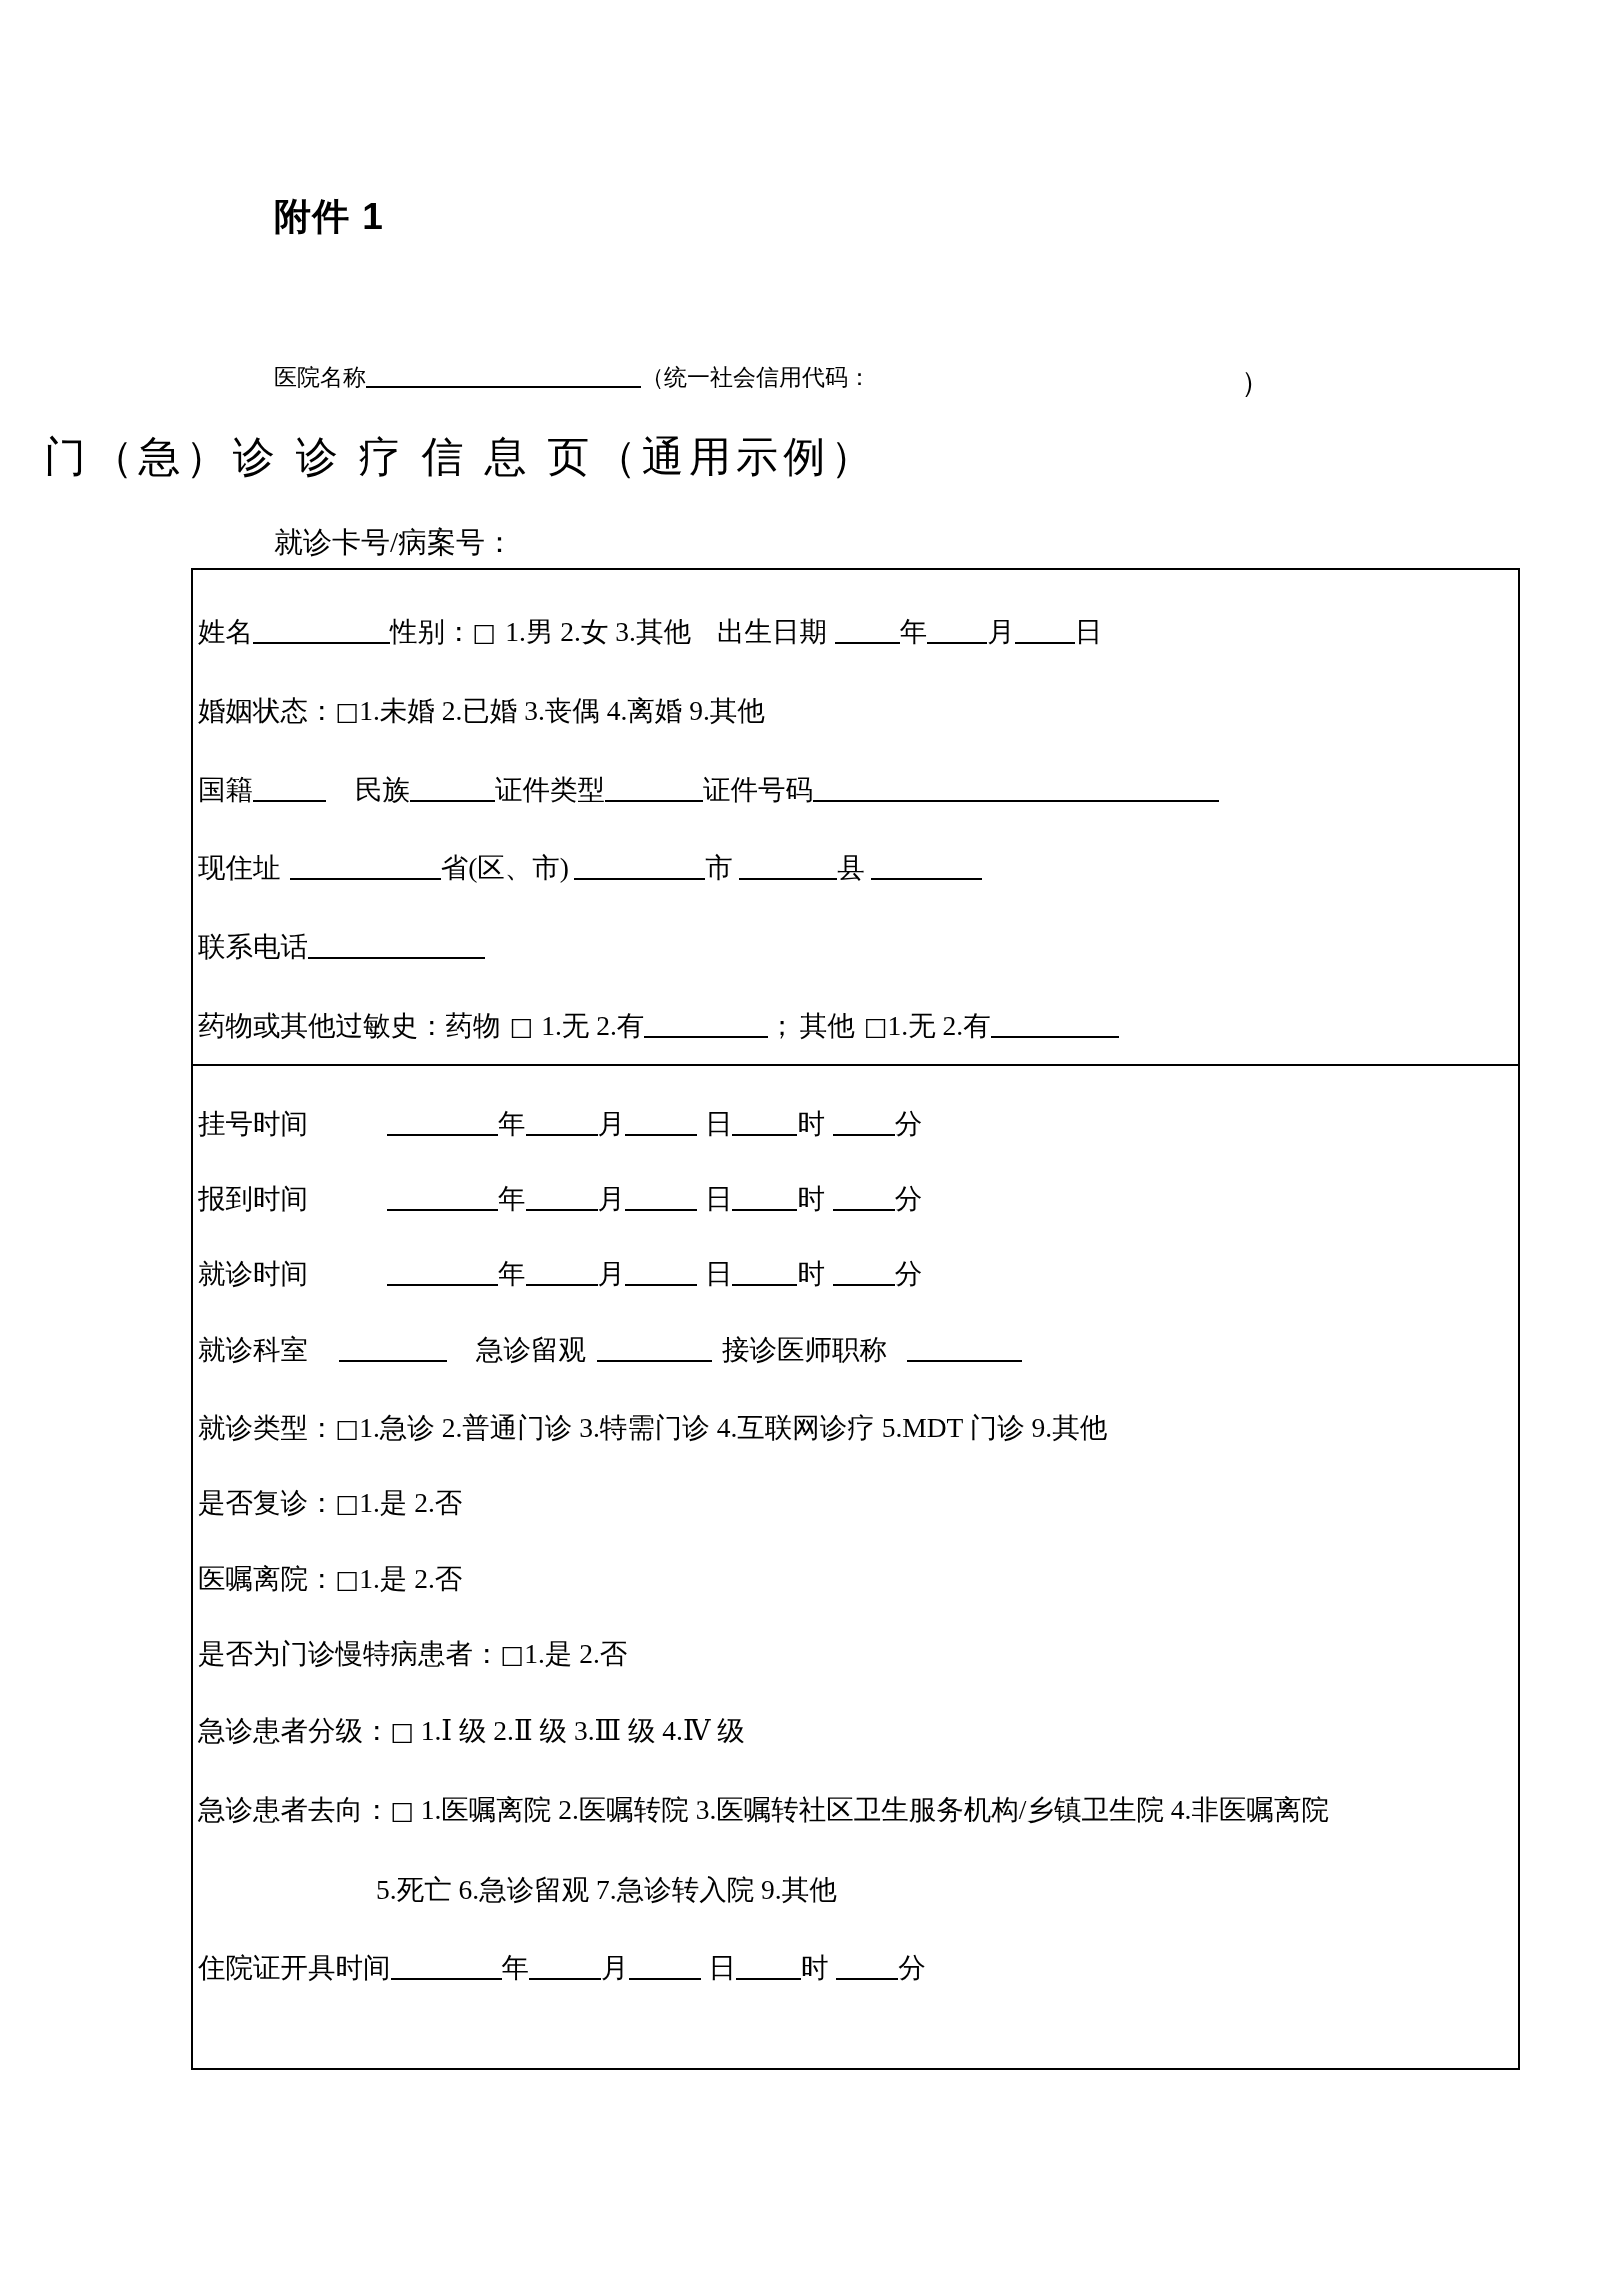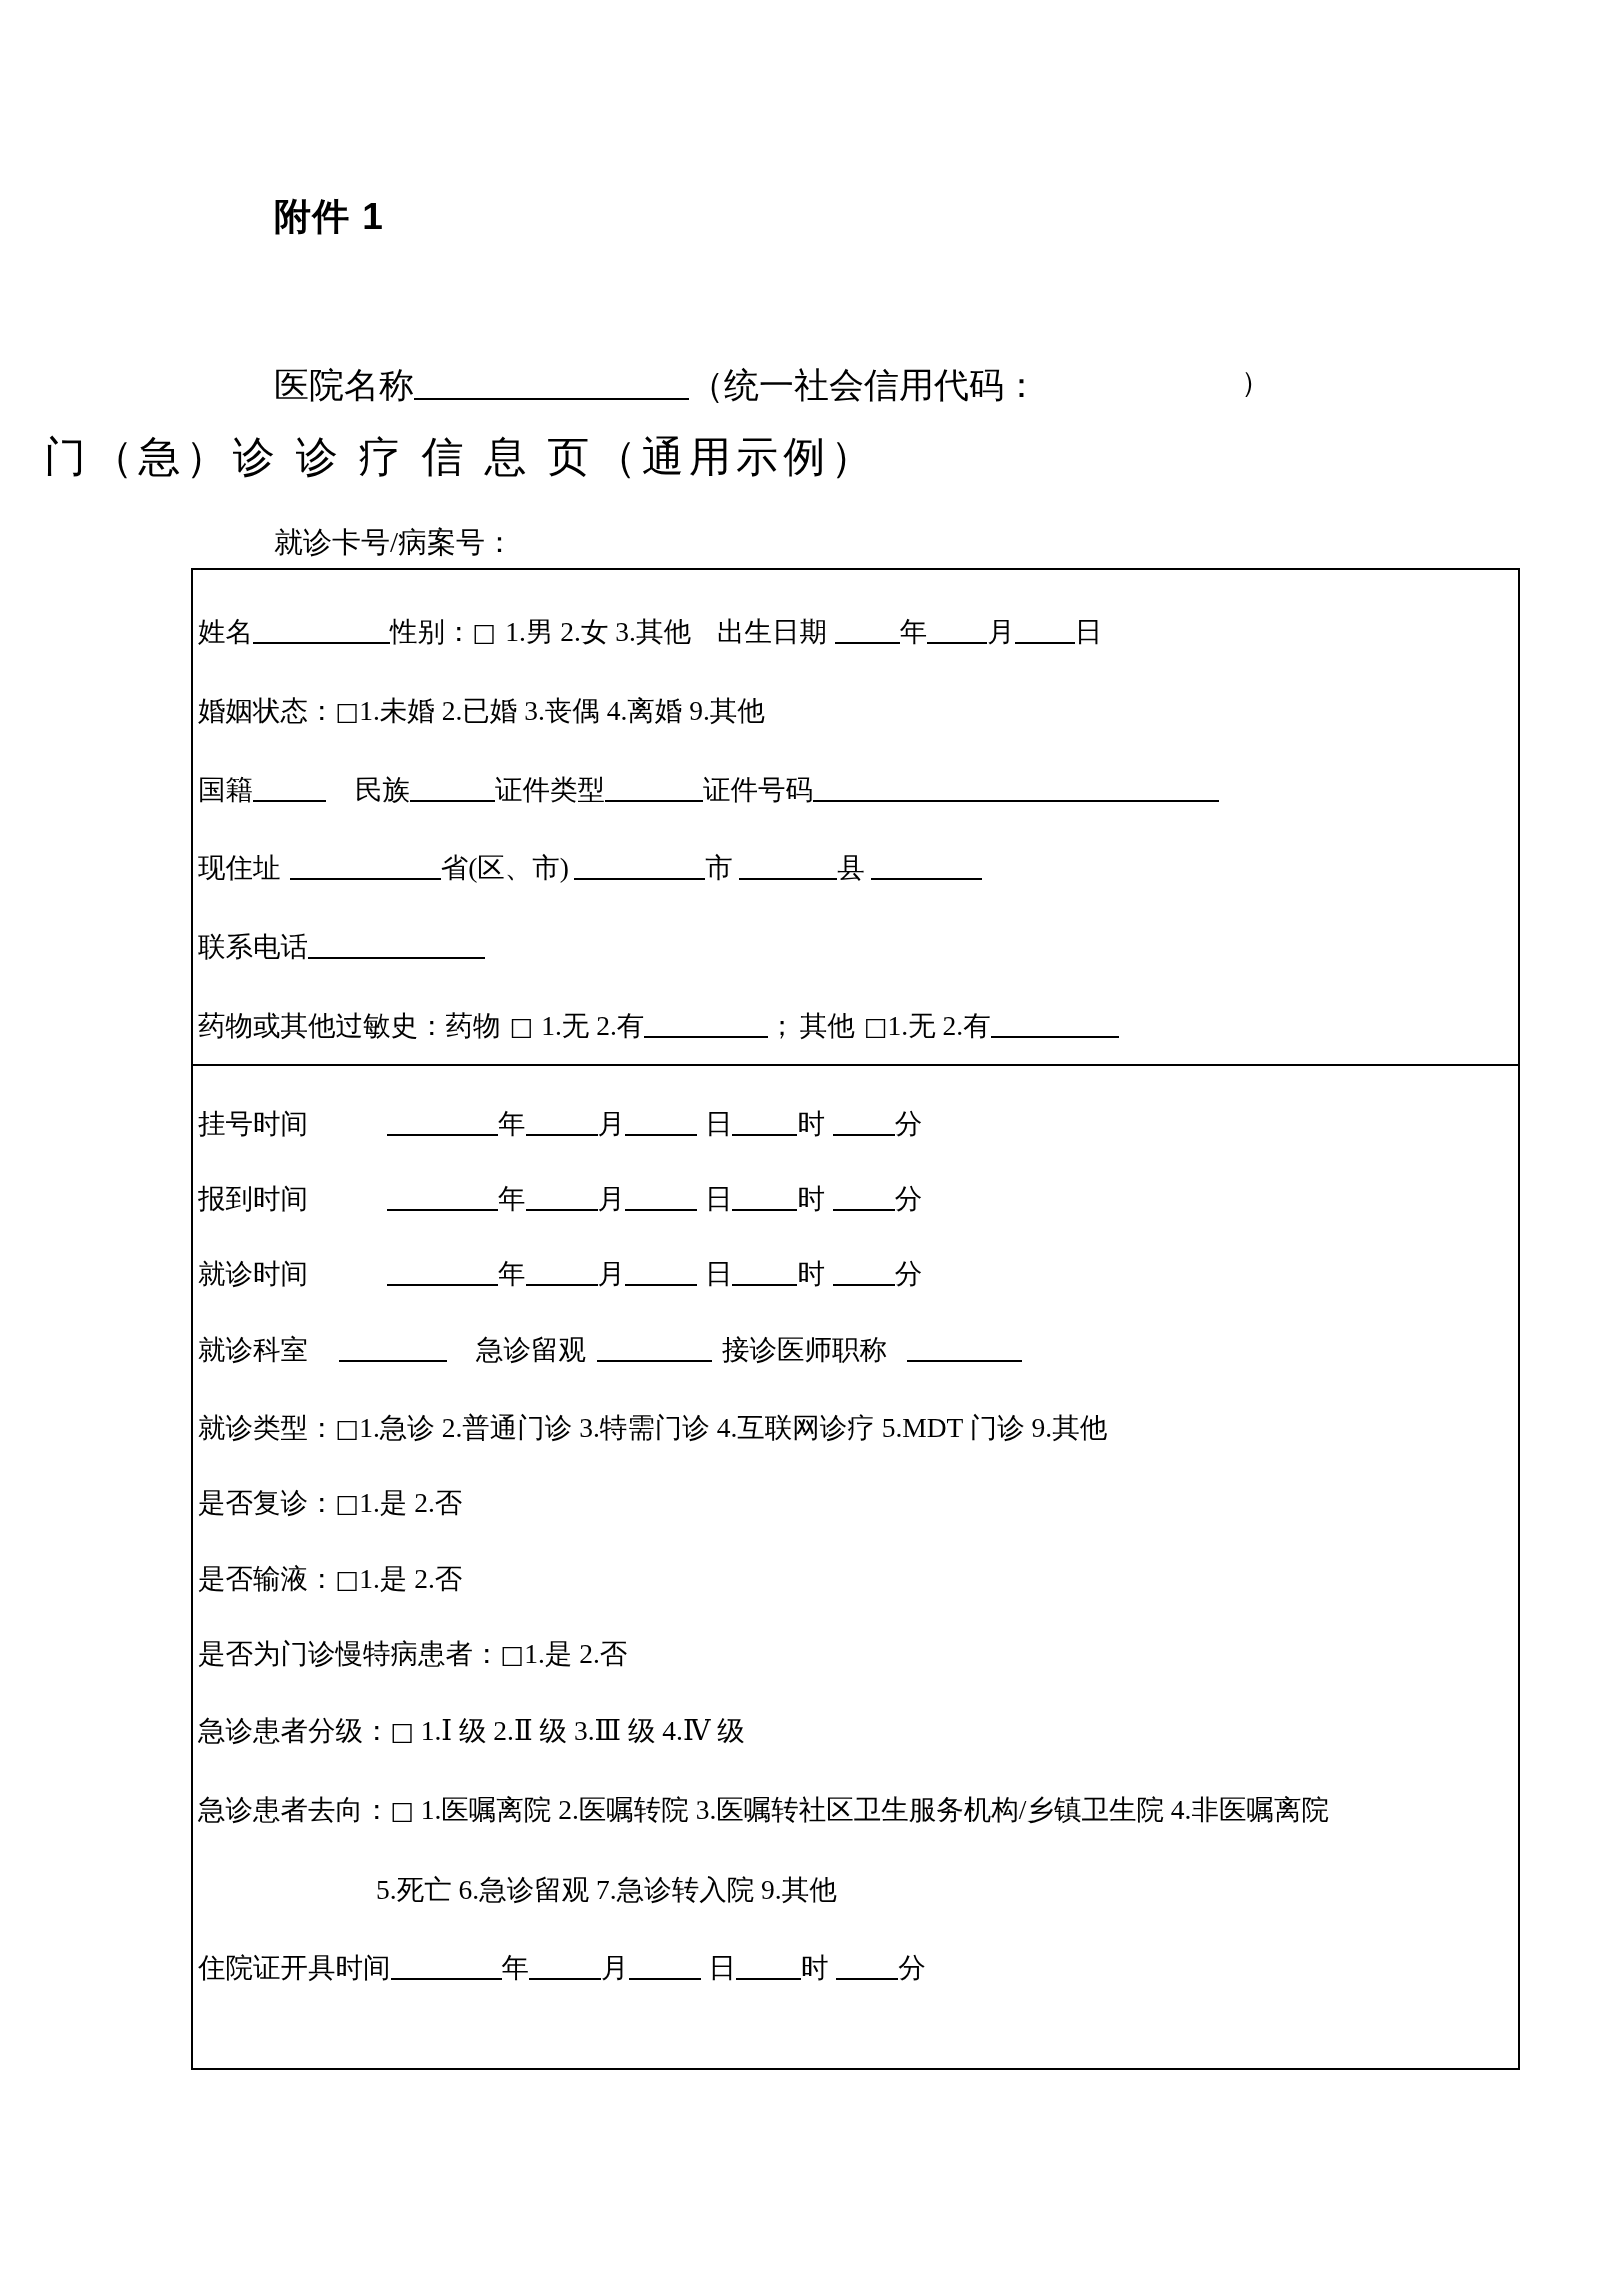--- a/index.html
+++ b/index.html
@@ -32,21 +32,21 @@
     font-size: 37px;
     line-height: 1;
     letter-spacing: 1.3px;
   }
 
   
   .hospital-line {
     position: absolute;
     left: 230px;
     top: 364px;
-    font-size: 35px;
+    font-size: 23px;
     line-height: 1.25;
     white-space: nowrap;
   }
   .hospital-line .ul {
     display: inline-block;
     border-bottom: 2px solid #000;
     vertical-align: -2.6px;
   }
   .paren-close {
     position: absolute;
@@ -206,21 +206,21 @@
 
     <div class="row" style="top:841px">
       <span>就诊类型：</span><span class="box-glyph">□</span><span>1.急诊  2.普通门诊  3.特需门诊  4.互联网诊疗  5.MDT 门诊  9.其他</span>
     </div>
 
     <div class="row" style="top:916px">
       <span>是否复诊：</span><span class="box-glyph">□</span><span>1.是  2.否</span>
     </div>
 
     <div class="row" style="top:992px">
-      <span>是否输液：</span><span class="box-glyph">□</span><span>1.是  2.否</span>
+      <span>医嘱离院：</span><span class="box-glyph">□</span><span>1.是  2.否</span>
     </div>
 
     <div class="row" style="top:1067px">
       <span>是否为门诊慢特病患者：</span><span class="box-glyph">□</span><span>1.是  2.否</span>
     </div>
 
     <div class="row" style="top:1144px">
       <span>急诊患者分级：</span><span class="box-glyph">□</span><span class="sp" style="width:6.5px"></span><span>1.Ⅰ 级  2.Ⅱ 级  3.Ⅲ 级  4.Ⅳ 级</span>
     </div>
 

